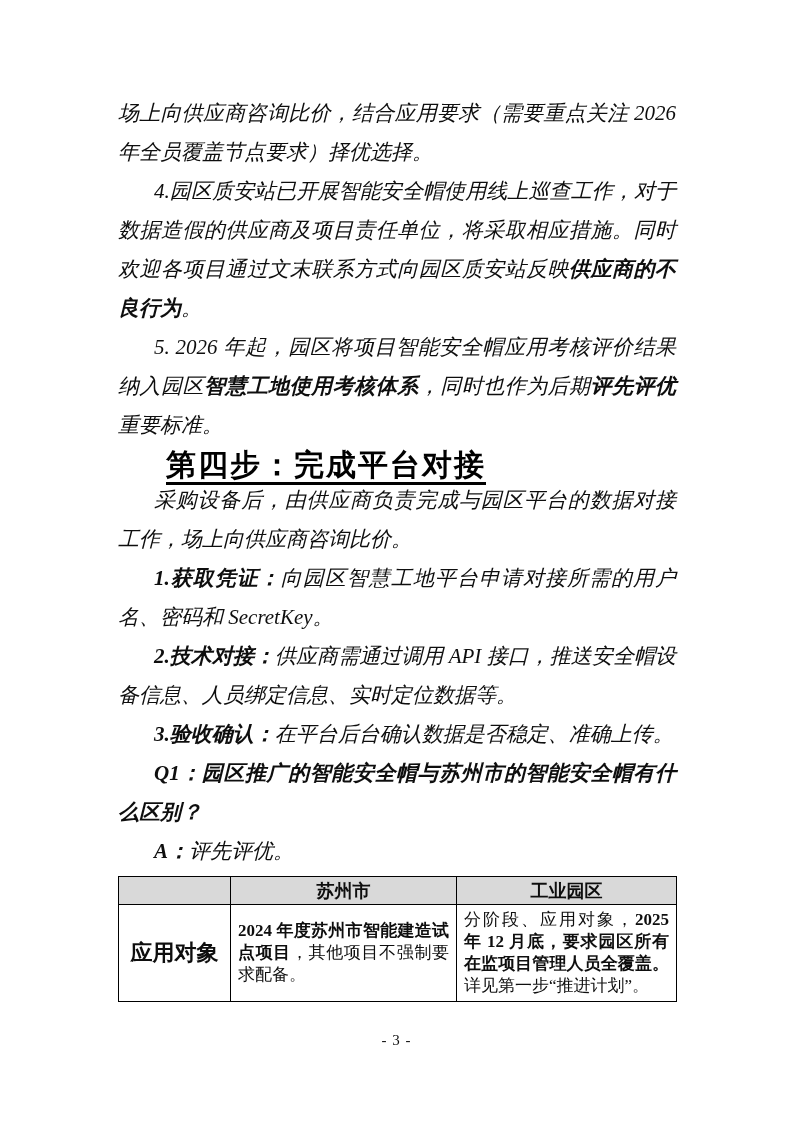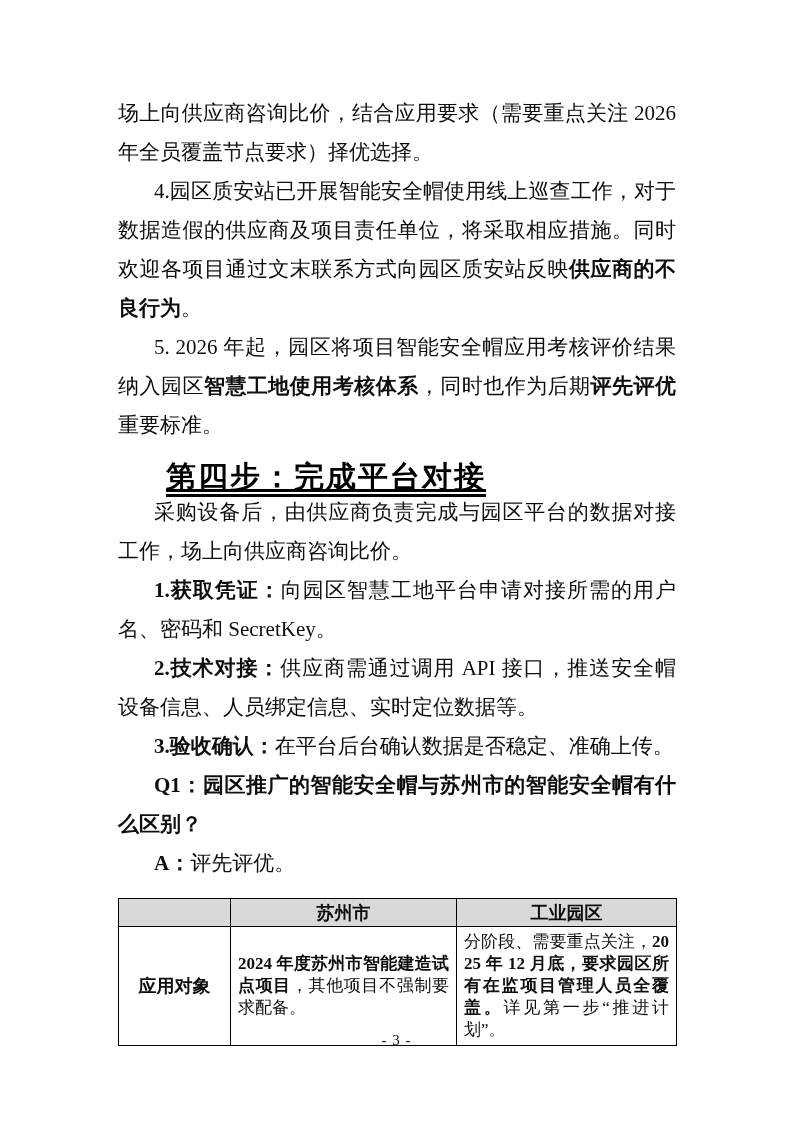--- a/index.html
+++ b/index.html
@@ -10,37 +10,37 @@
     color:#0e0e0e;
   }
   .page{position:relative;width:793px;height:1122px;background:#ffffff;overflow:hidden;}
   .content{position:absolute;left:118px;top:94px;width:558px;}
   p.body{
     margin:0;
     font-size:21px;
     line-height:39px;
     text-align:justify;
     word-break:break-all;
+    font-style:italic;
   }
   p.indent{text-indent:36px;}
   .b{font-weight:bold;}
   h2.heading{
-    margin:16px 0 0 48px;
+    margin:4px 0 0 48px;
     font-size:30px;
     line-height:32px;
     font-weight:bold;
     font-family:"Liberation Sans","DejaVu Sans",sans-serif;
     letter-spacing:2px;
     color:#000;
-    text-decoration:underline;
   }
   h2.heading .hu{border-bottom:3px solid #000;padding-bottom:1px;}
   table.cmp{
     width:558px;
-    margin-top:15px;
+    margin-top:5px;
     border-collapse:collapse;
     table-layout:fixed;
     border-radius:32px;
   }
   table.cmp th,table.cmp td{
     border:1.5px solid #000;
     vertical-align:middle;
   }
   table.cmp th{
     background:#d9d9d9;
@@ -52,21 +52,21 @@
   }
   table.cmp td{
     font-size:17px;
     line-height:22px;
     padding:4px 7px;
     text-align:justify;
     word-break:break-all;
   }
   table.cmp td.rowlabel{
     font-weight:bold;
-    font-size:18px;
+    font-size:22px;
     text-align:center;
     padding:0 4px;
   }
   col.c1{width:112px;}
   col.c2{width:226px;}
   col.c3{width:220px;}
   .footer{
     position:absolute;
     left:0;top:1032px;width:793px;
     text-align:center;
@@ -114,21 +114,21 @@
         <tr>
           <th></th>
           <th>苏州市</th>
           <th>工业园区</th>
         </tr>
       </thead>
       <tbody>
         <tr>
           <td class="rowlabel">应用对象</td>
           <td><span class="b">2024 年度苏州市智能建造试点项目</span><span>，其他项目不强制要求配备。</span></td>
-          <td><span>分阶段、需要重点关注，</span><span class="b">2025 年 12 月底，要求园区所有在监项目管理人员全覆盖。</span><span>详见第一步“推进计划”。</span></td>
+          <td><span>分阶段、应用对象，</span><span class="b">2025 年 12 月底，要求园区所有在监项目管理人员全覆盖。</span><span>详见第一步“推进计划”。</span></td>
         </tr>
       </tbody>
     </table>
 
   </div>
 
   <div class="footer">- 3 -</div>
 </div>
 
 </body></html>

